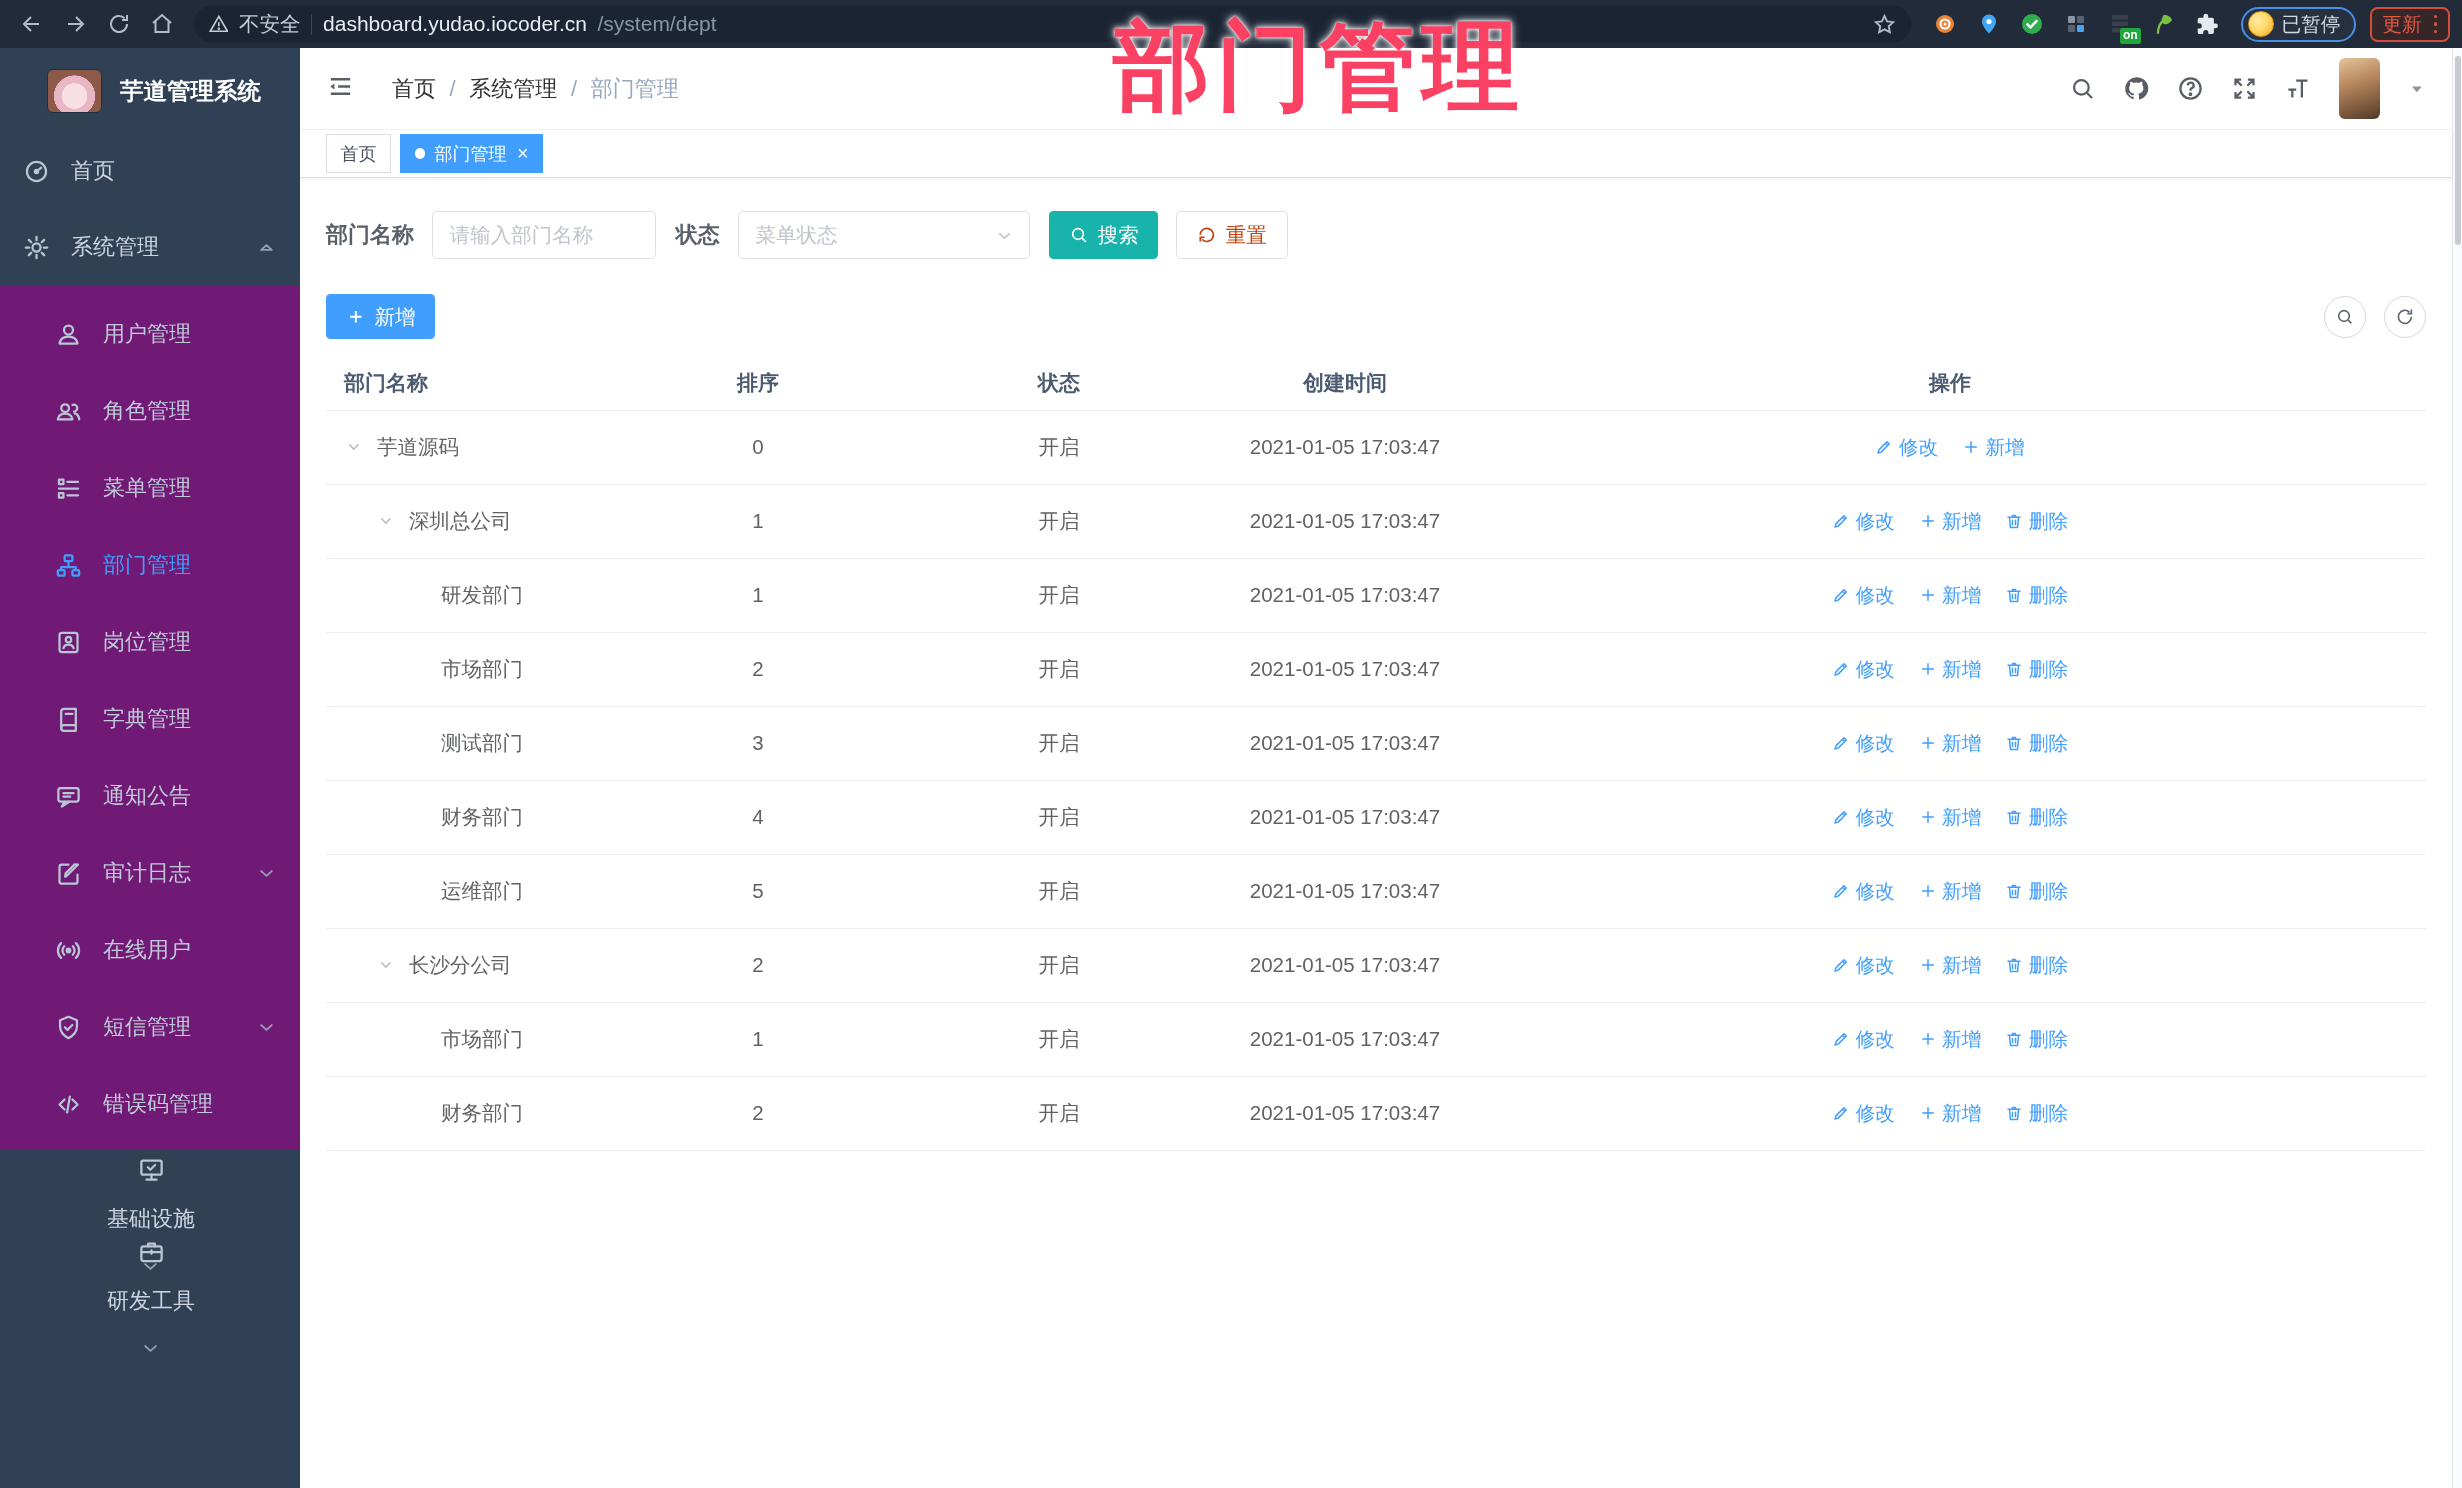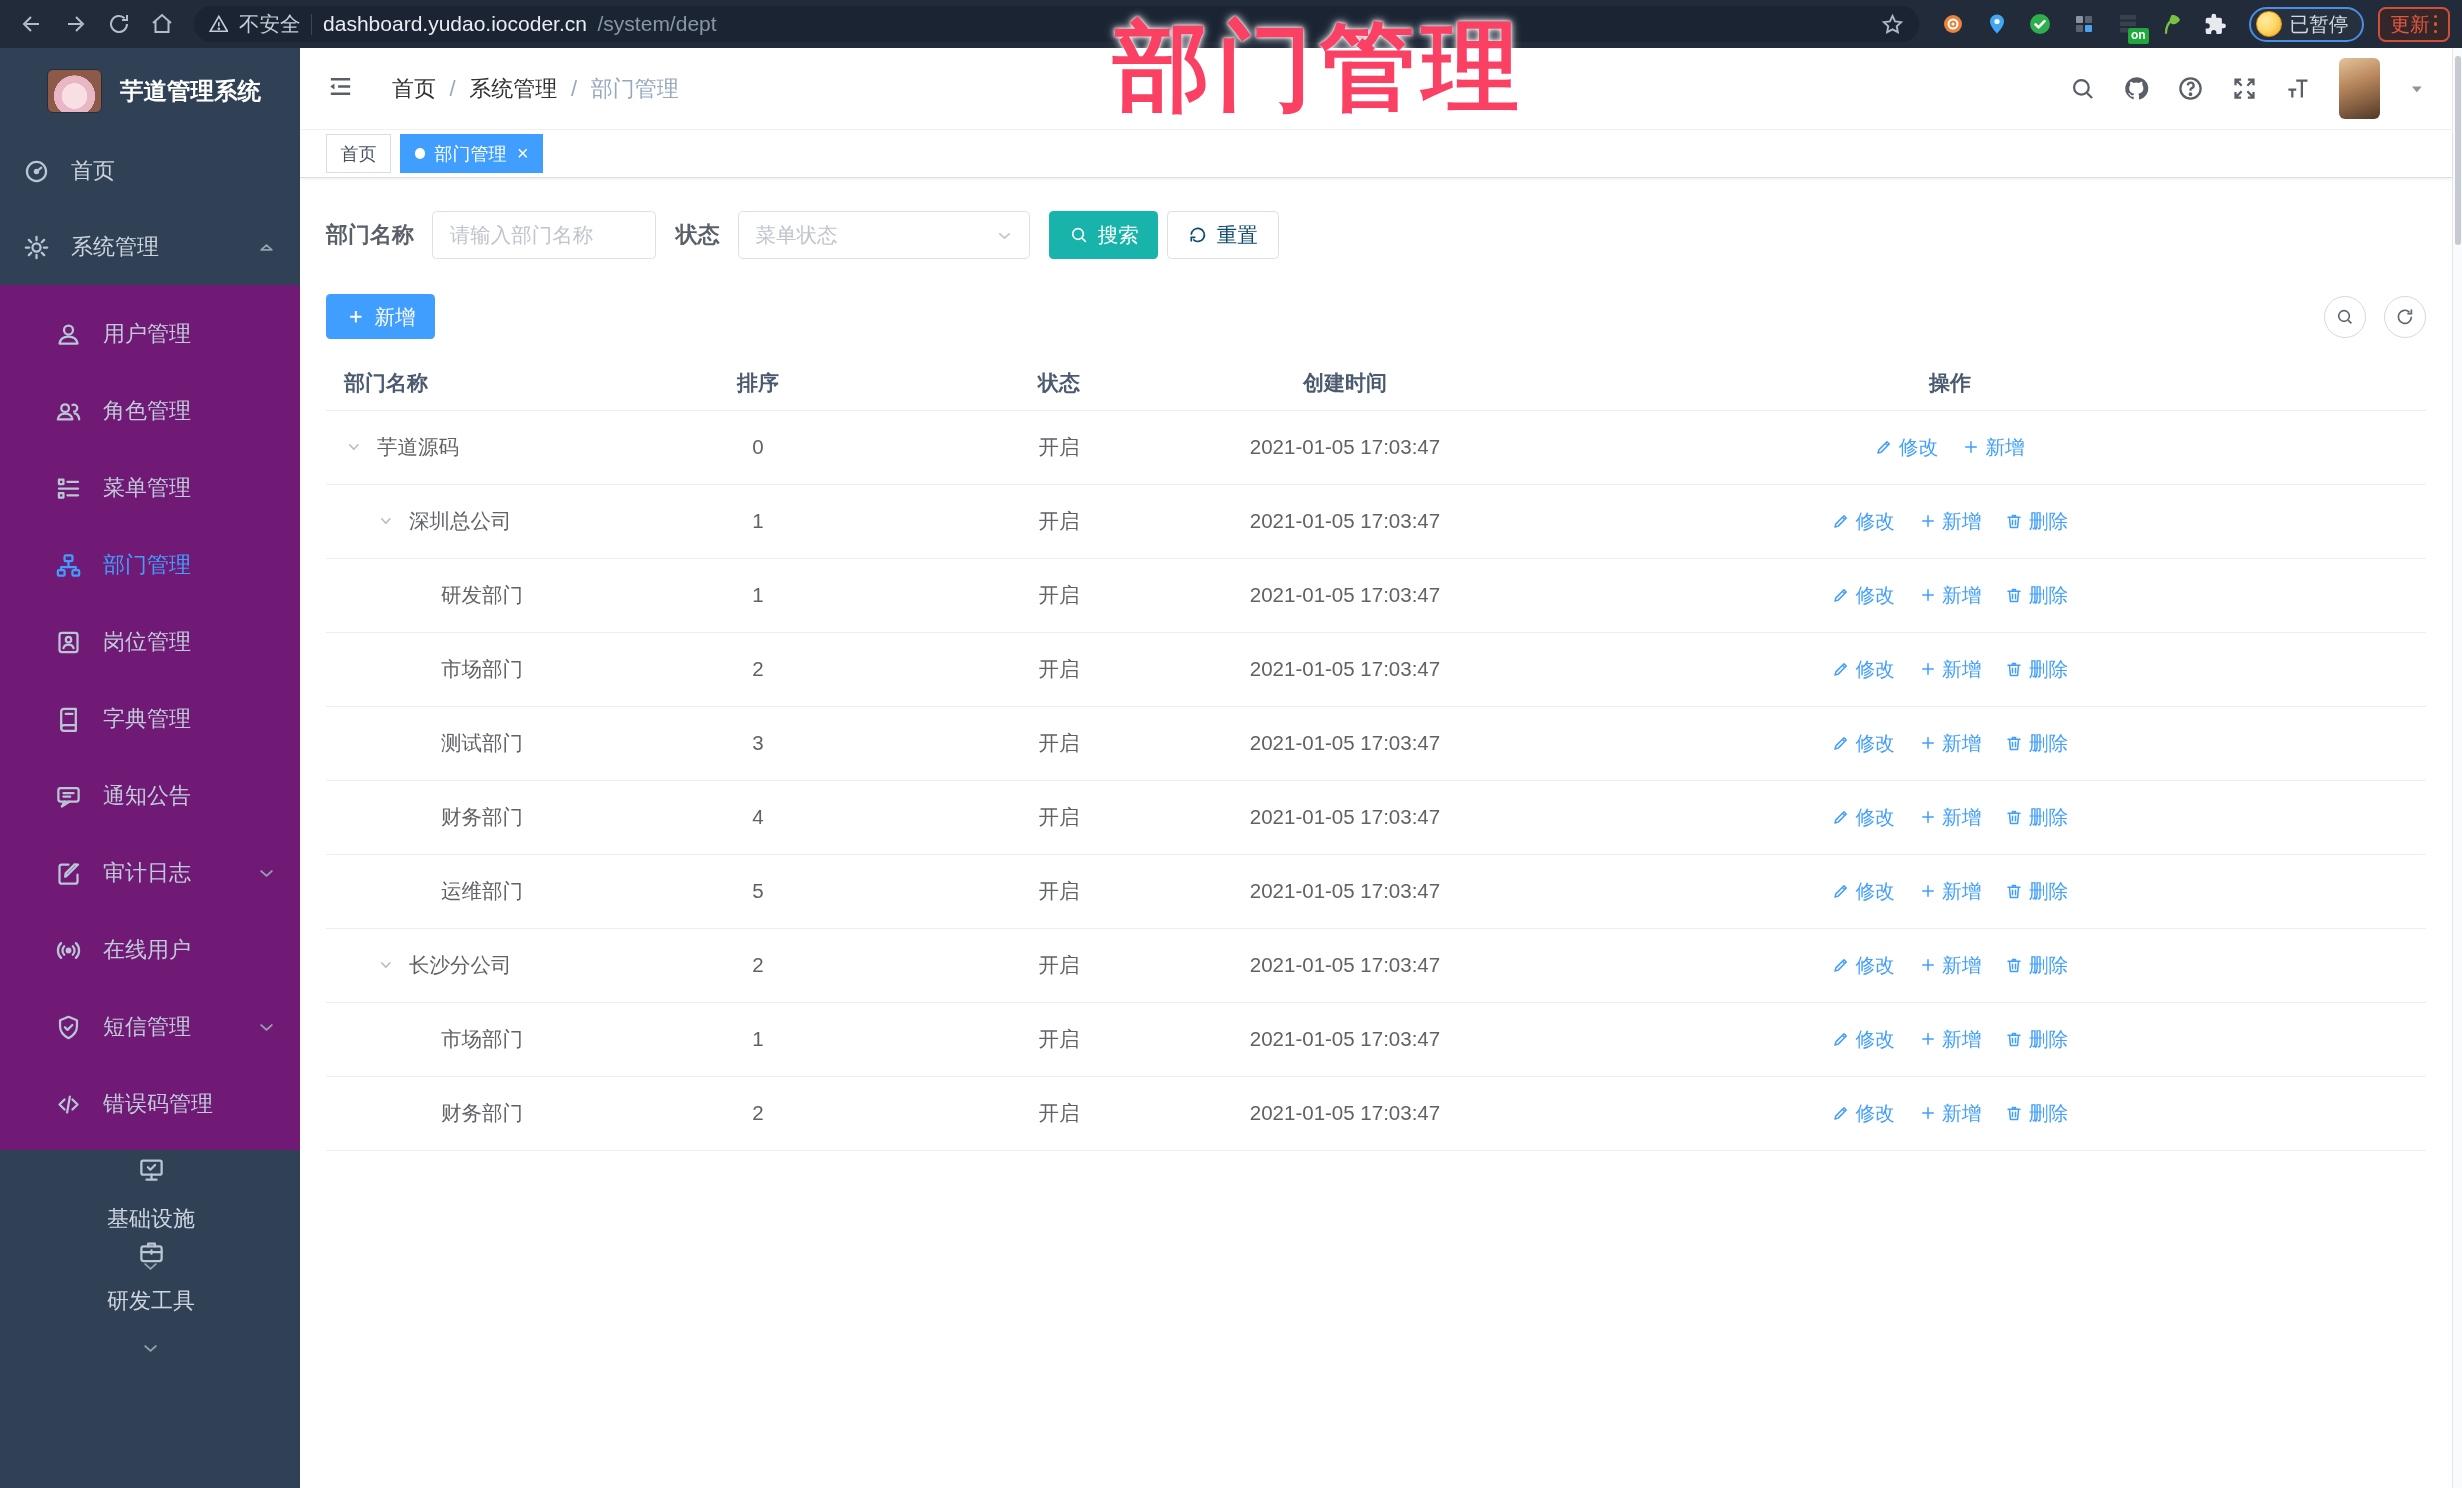--- a/index.html
+++ b/index.html
@@ -21,21 +21,21 @@
   #url-path { color:#8b96a5; font-size:21px; white-space:nowrap; }
   #pill-spacer { flex:1; }
   #star-ico { color:#aeb8c4; } #star-ico svg{ width:23px; height:23px; }
   .ext { width:33px; height:33px; display:flex; align-items:center; justify-content:center; cursor:pointer; position:relative; }
   .ext svg { width:24px; height:24px; }
   #profile-chip { height:35px; border:2.3px solid #4a8fe2; border-radius:18px; background:#27303f; display:flex;
     align-items:center; gap:7.6px; padding:0 13.6px 0 4.5px; color:#d2d9e2; font-size:19.7px; margin-left:7.6px; cursor:pointer; white-space:nowrap; }
   .emoji-face { width:26px; height:26px; border-radius:50%;
     background:radial-gradient(circle at 35% 35%, #ffe9a3, #ffd96b 45%, #f5a623); border:0.8px solid #e09b12; }
   #update-chip { height:35px; border:2.3px solid #cf4f38; border-radius:7.6px; background:#342629; color:#e2573f;
-    display:flex; align-items:center; gap:4px; padding:0 10.6px; font-size:19.7px; margin-left:9px; cursor:pointer; white-space:nowrap; }
+    display:flex; align-items:center; gap:12px; padding:0 10.6px; font-size:19.7px; margin-left:9px; cursor:pointer; white-space:nowrap; }
   .kebab { display:flex; flex-direction:column; gap:3.8px; }
   .kebab i { width:3.8px; height:3.8px; border-radius:50%; background:#e2573f; }
 
   
   #overlay-title { position:absolute; left:1046px; top:3px; width:546px; text-align:center; z-index:60;
     font-size:97px; font-weight:bold; letter-spacing:6px; color:#fb4163; pointer-events:none;
     text-shadow:0 0 2.3px #fff,0 0 6px rgba(255,255,255,.9),0 0 10.6px rgba(255,255,255,.6); }
 
   
   #app { position:absolute; top:48px; left:0; right:9.8px; bottom:0; display:flex; }
@@ -91,21 +91,21 @@
   .f-input::placeholder { color:#c0c4cc; }
   .f-select { width:292px; height:48px; border:1.5px solid #dcdfe6; border-radius:5px; padding:0 13.6px 0 16.7px;
     margin-left:18px; display:flex; align-items:center; justify-content:space-between; cursor:pointer; }
   .f-select .sel-ph { color:#c0c4cc; font-size:20.5px; }
   .f-select .sel-caret { color:#c0c4cc; } .sel-caret svg { width:21px; height:21px; }
   #f-status-label { margin-left:19.7px; }
   .btn { height:48px; border-radius:4.5px; display:flex; align-items:center; gap:9px; font-size:20.5px;
     padding:0 19.7px; cursor:pointer; border:none; white-space:nowrap; }
   .btn svg { width:19.7px; height:19.7px; }
   #btn-search { background:#18b3aa; color:#fff; margin-left:19.7px; }
-  #btn-reset { background:#fff; color:#0c4a6e; border:1.5px solid #dcdfe6; margin-left:9px; }
+  #btn-reset { background:#fff; color:#c2410c; border:1.5px solid #dcdfe6; margin-left:18px; }
 
   #toolbar-row { margin-top:35px; display:flex; align-items:center; }
   #btn-add { height:45px; background:#409eff; color:#fff; }
   #toolbar-right { margin-left:auto; display:flex; gap:18px; }
   .circle-btn { width:42px; height:42px; border-radius:50%; border:1.5px solid #d5d9de; background:#fff;
     color:#5f6670; display:flex; align-items:center; justify-content:center; cursor:pointer; }
   .circle-btn svg { width:19.7px; height:19.7px; }
 
   
   #dept-table { margin-top:16.7px; }

